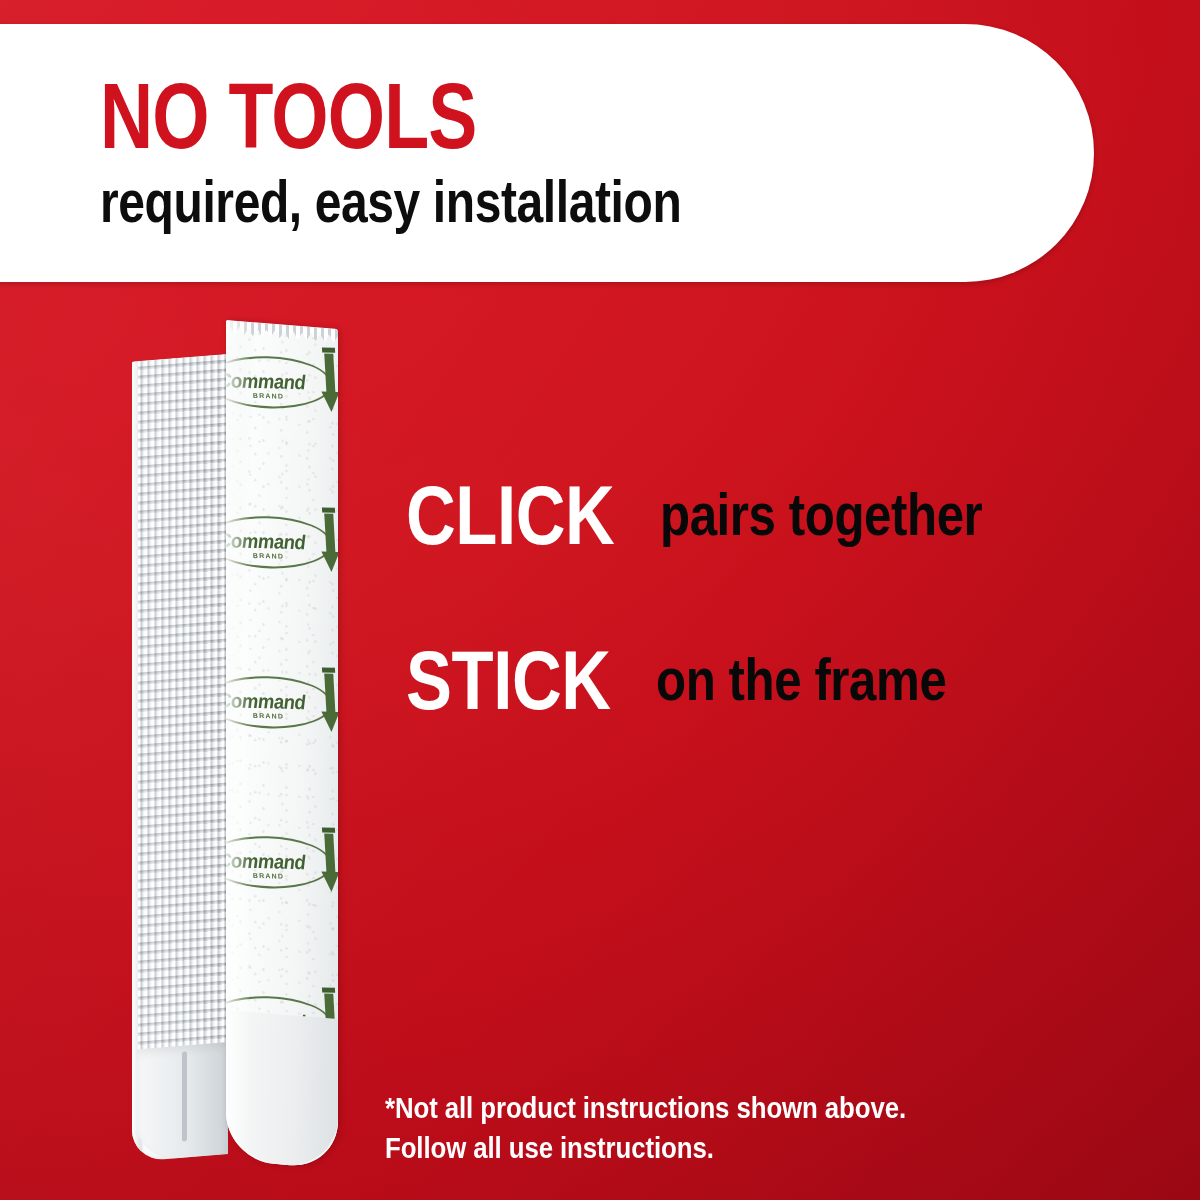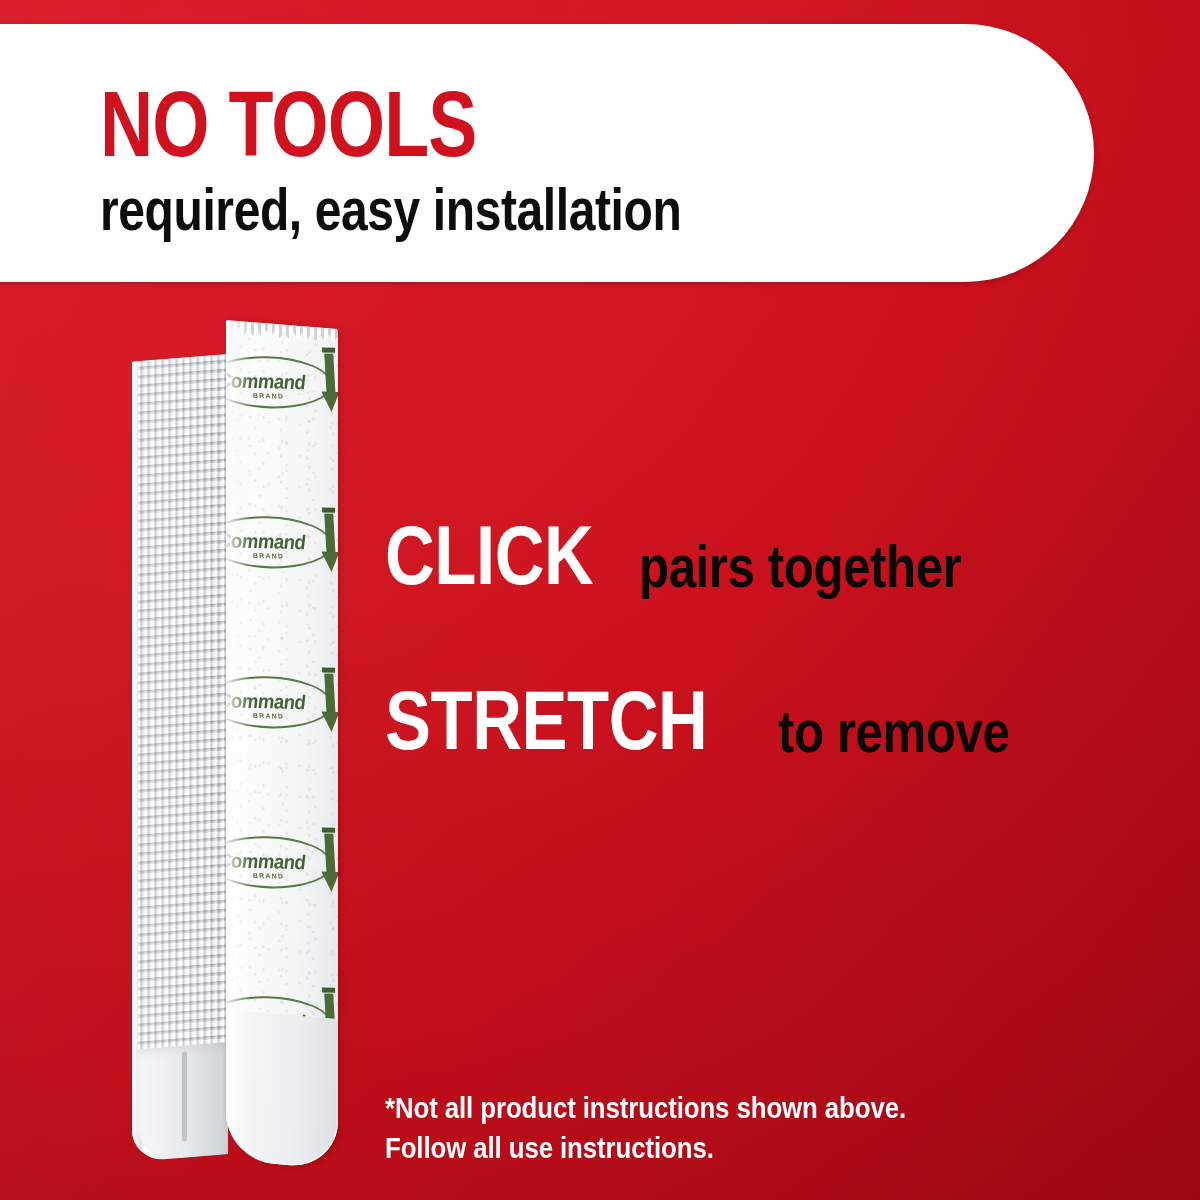--- a/index.html
+++ b/index.html
@@ -38,21 +38,21 @@
     position:absolute;
     left:-40px; top:24px;
     width:1134px; height:258px;
     background:#ffffff;
     border-radius:0 129px 129px 0;
     box-shadow:0 2px 5px rgba(0,0,0,.20);
     z-index:4;
   }
   .banner-inner {
     position:absolute;
-    left:140px; top:8px;
+    left:140px; top:0;
     width:880px; height:100%;
     display:flex; flex-direction:column;
     justify-content:center;
   }
   .headline {
     font-size:92px;
     line-height:.92;
     font-weight:bold;
     letter-spacing:-1px;
     color:#d0121f;
@@ -75,21 +75,22 @@
   
   .steps {
     position:absolute;
     left:385px; top:432px;
     width:760px;
     z-index:3;
   }
   .step {
     height:165px;
     display:flex;
-    align-items:flex-end;
+    align-items:center;
+    margin-left:21px;
   }
   .step-action {
     font-size:84px;
     line-height:1;
     font-weight:bold;
     letter-spacing:-.5px;
     color:#ffffff;
     transform:scaleX(.82);
     transform-origin:left center;
     white-space:nowrap;
@@ -391,26 +392,26 @@
     </div>
   </div>
 
   <div class="steps">
 
     <div class="step">
       <span class="step-action">CLICK</span>
       <span class="step-detail">pairs together</span>
     </div>
 
-
-
     <div class="step">
-      <span class="step-action">STRETCH</span>
-      <span class="step-detail">to remove</span>
+      <span class="step-action">STICK</span>
+      <span class="step-detail">on the frame</span>
     </div>
+
+
 
   </div>
 
   <div class="footnote">
     <span>*Not all product instructions shown above.</span>
     <span>Follow all use instructions.</span>
   </div>
 
 </div>
 

